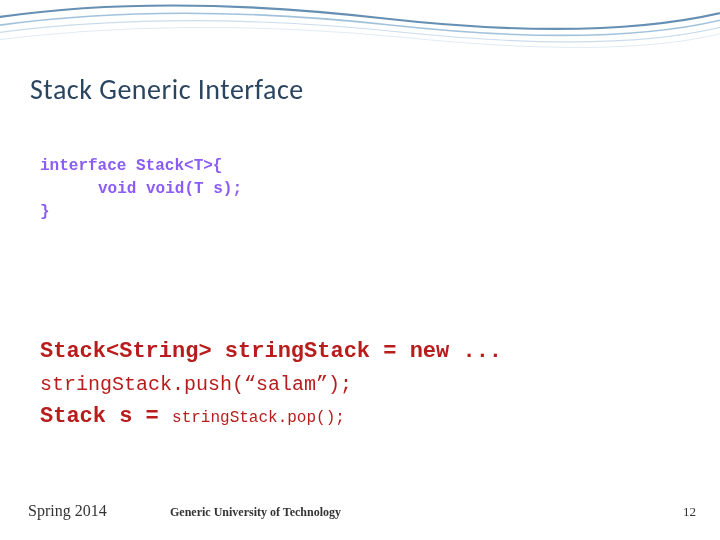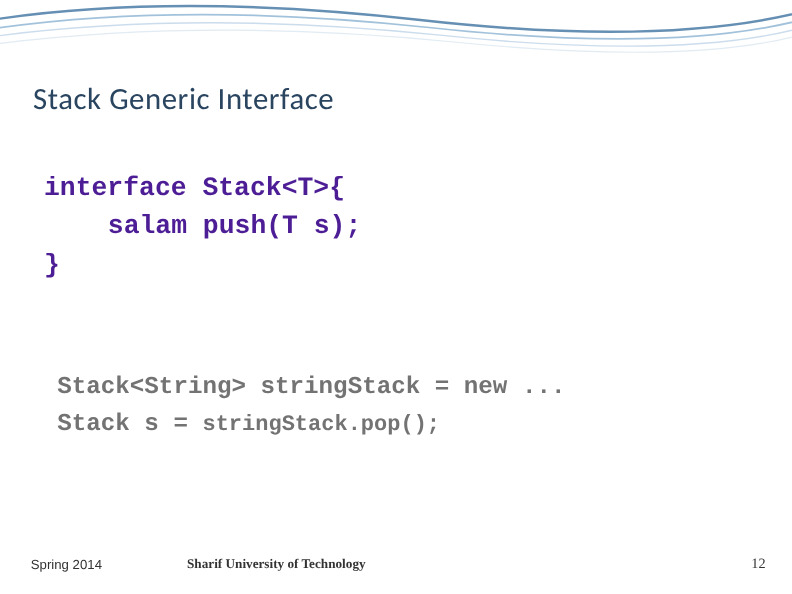--- a/index.html
+++ b/index.html
@@ -31,48 +31,48 @@
     font-weight: 300;
     font-size: 28px;
     color: #2a4560;
     letter-spacing: 0.5px;
   }
   .code-block {
     position: absolute;
     top: 155px;
     left: 40px;
     font-family: 'Courier New', Courier, monospace;
-    font-size: 24px;
+    font-size: 16px;
     font-weight: bold;
-    color: #4c1d95;
+    color: #8b5cf6;
     line-height: 1.45;
   }
   .code-block .indent { padding-left: 58px; }
   .code-block .normal { font-weight: normal; }
   .code-block2 {
     position: absolute;
     top: 335px;
-    left: 52px;
+    left: 40px;
     font-family: 'Courier New', Courier, monospace;
     font-size: 22px;
     font-weight: bold;
-    color: #737373;
+    color: #b91c1c;
     line-height: 1.55;
   }
   .code-block2 .line2 {
     font-weight: normal;
     font-size: 20px;
   }
-  .code-block2 .line3 .nm { font-weight: bold; font-size: 20px; text-align: right; }
+  .code-block2 .line3 .nm { font-weight: normal; font-size: 16px; text-align: right; }
   .footer-left {
     position: absolute;
     bottom: 20px;
     left: 28px;
-    font-family: Liberation Sans, sans-serif;
-    font-size: 12px;
+    font-family: Liberation Serif, serif;
+    font-size: 16px;
     color: #333;
   }
   .footer-center {
     position: absolute;
     bottom: 20px;
     left: 170px;
     font-family: Georgia, serif;
     font-weight: bold;
     font-size: 12px;
     color: #333;
@@ -95,24 +95,25 @@
     <path d="M -20 28 Q 160 0 390 25 T 740 15" stroke="#7aa8cc" stroke-width="1.6" fill="none" opacity="0.7"></path>
     <path d="M -20 35 Q 170 8 400 32 T 740 22" stroke="#a8c5df" stroke-width="1.2" fill="none" opacity="0.6"></path>
     <path d="M -20 42 Q 180 15 410 38 T 740 28" stroke="#c3d7e8" stroke-width="1" fill="none" opacity="0.5"></path>
   </svg>
 </div>
 
 <div class="title">Stack Generic Interface</div>
 
 <div class="code-block">
   <div>interface Stack&lt;T&gt;{</div>
-  <div class="indent">salam push(T s);</div>
+  <div class="indent">void void(T s);</div>
   <div>}</div>
 </div>
 
 <div class="code-block2">
   <div>Stack&lt;String&gt; stringStack = new ...</div>
+  <div class="line2">stringStack.push(“salam”);</div>
   <div class="line3"><span>Stack s = </span><span class="nm">stringStack.pop();</span></div>
 </div>
 
 <div class="footer-left">Spring 2014</div>
-<div class="footer-center">Sharif University of Technology</div>
+<div class="footer-center">Generic University of Technology</div>
 <div class="footer-right">12</div>
 
 </body></html>

